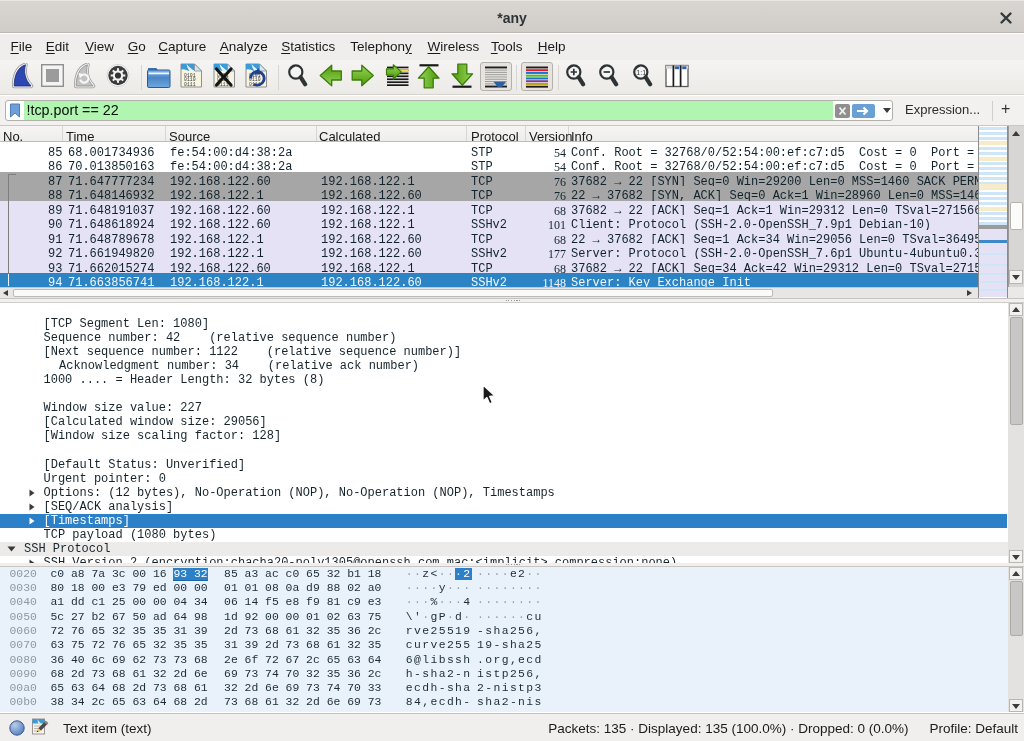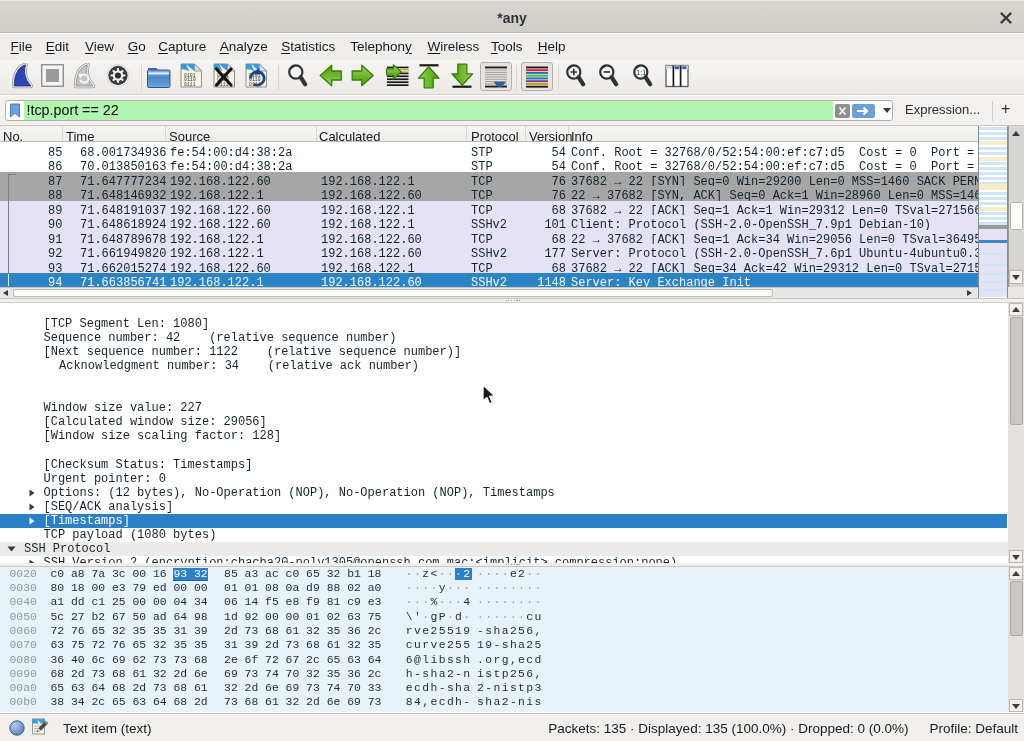--- a/index.html
+++ b/index.html
@@ -37,22 +37,22 @@
 #fplus { left:1001px; top:4px; font-size:16px; color:#333; }
 
 #plheader { left:0; top:126px; width:978px; height:16px;
   background:linear-gradient(#f6f5f4,#ededeb); border-bottom:1px solid #c0bdb9; }
 .hsep { position:absolute; top:0; width:1px; height:15px; background:#d8d6d3; }
 .hlabel { position:absolute; top:2.8px; font-size:13px; color:#191919; }
 .prow { position:absolute; left:0; width:978px; height:14.55px; font-size:12px;
   line-height:14.55px; color:#11242e; white-space:pre; overflow:hidden; padding-top:0; }
 .prow div { position:absolute; top:3px; }
 .cno { width:62.5px; text-align:right; }
-.ctime { left:80px; } .csrc { left:170px; } .cdst { left:321px; }
-.cpro { left:471px; } .clen { width:566px; text-align:right; } .cinf { left:571px; }
+.ctime { left:68px; } .csrc { left:170px; } .cdst { left:321px; }
+.cpro { left:471px; } .clen { width:566px; text-align:right;font-family:Liberation Serif, serif; } .cinf { left:571px; }
 
 .sbtn { position:absolute; background:#f2f1ef; border:1px solid #bab7b3; }
 .arrow { position:absolute; width:0; height:0; }
 
 #detail { left:0; top:303px; width:1008px; height:260px; background:#ffffff; overflow:hidden; }
 .dline { position:absolute; left:0; width:1008px; height:14.05px; line-height:14.05px;
   font-size:12px; font-family:"Liberation Mono",monospace; color:#16242c; white-space:pre; }
 
 #hexpane { left:0; top:567px; width:1008px; height:145px; background:#e9f1fa; overflow:hidden; }
 .xline { position:absolute; height:14.3px; line-height:14.3px; font-size:11.4px;
@@ -404,24 +404,25 @@
     <div class="abs" style="left:510.9px;top:300px;width:1.3px;height:1.3px;background:#9a9a9a"></div>
     <div class="abs" style="left:513.6px;top:300px;width:1.3px;height:1.3px;background:#9a9a9a"></div>
     <div class="abs" style="left:516.3px;top:300px;width:1.3px;height:1.3px;background:#9a9a9a"></div>
     <div class="abs" style="left:519.0px;top:300px;width:1.3px;height:1.3px;background:#9a9a9a"></div>
 
   <div class="abs" id="detail">
       <div class="dline" style="top:14.05px"><span class="abs" style="left:43.5px;white-space:pre">[TCP Segment Len: 1080]</span></div>
       <div class="dline" style="top:28.10px"><span class="abs" style="left:43.5px;white-space:pre">Sequence number: 42    (relative sequence number)</span></div>
       <div class="dline" style="top:42.15px"><span class="abs" style="left:43.5px;white-space:pre">[Next sequence number: 1122    (relative sequence number)]</span></div>
       <div class="dline" style="top:56.20px"><span class="abs" style="left:59px;white-space:pre">Acknowledgment number: 34    (relative ack number)</span></div>
+      <div class="dline" style="top:70.25px"><span class="abs" style="left:43.5px;white-space:pre">1000 .... = Header Length: 32 bytes (8)</span></div>
       <div class="dline" style="top:98.35px"><span class="abs" style="left:43.5px;white-space:pre">Window size value: 227</span></div>
       <div class="dline" style="top:112.40px"><span class="abs" style="left:43.5px;white-space:pre">[Calculated window size: 29056]</span></div>
       <div class="dline" style="top:126.45px"><span class="abs" style="left:43.5px;white-space:pre">[Window size scaling factor: 128]</span></div>
-      <div class="dline" style="top:154.55px"><span class="abs" style="left:43.5px;white-space:pre">[Checksum Status: Timestamps]</span></div>
+      <div class="dline" style="top:154.55px"><span class="abs" style="left:43.5px;white-space:pre">[Default Status: Unverified]</span></div>
       <div class="dline" style="top:168.60px"><span class="abs" style="left:43.5px;white-space:pre">Urgent pointer: 0</span></div>
       <div class="dline" style="top:182.65px"><svg class="abs" style="left:28px;top:3.2px" width="8" height="8" viewBox="0 0 8 8">
           <path d="M1.5 0.5 L6.5 4 L1.5 7.5 z" fill="#3a3a3a"></path>
         </svg><span class="abs" style="left:43.5px;white-space:pre">Options: (12 bytes), No-Operation (NOP), No-Operation (NOP), Timestamps</span></div>
       <div class="dline" style="top:196.70px"><svg class="abs" style="left:28px;top:3.2px" width="8" height="8" viewBox="0 0 8 8">
           <path d="M1.5 0.5 L6.5 4 L1.5 7.5 z" fill="#3a3a3a"></path>
         </svg><span class="abs" style="left:43.5px;white-space:pre">[SEQ/ACK analysis]</span></div>
       <div class="dline" style="top:210.75px"><span class="abs" style="left:0;top:0;width:1007px;height:14.05px;background:#2c80c8"></span><svg class="abs" style="left:28px;top:3.2px" width="8" height="8" viewBox="0 0 8 8">
           <path d="M1.5 0.5 L6.5 4 L1.5 7.5 z" fill="#ffffff"></path>
         </svg><span class="abs" style="left:43.5px;color:#ffffff;white-space:pre">[Timestamps]</span></div>

